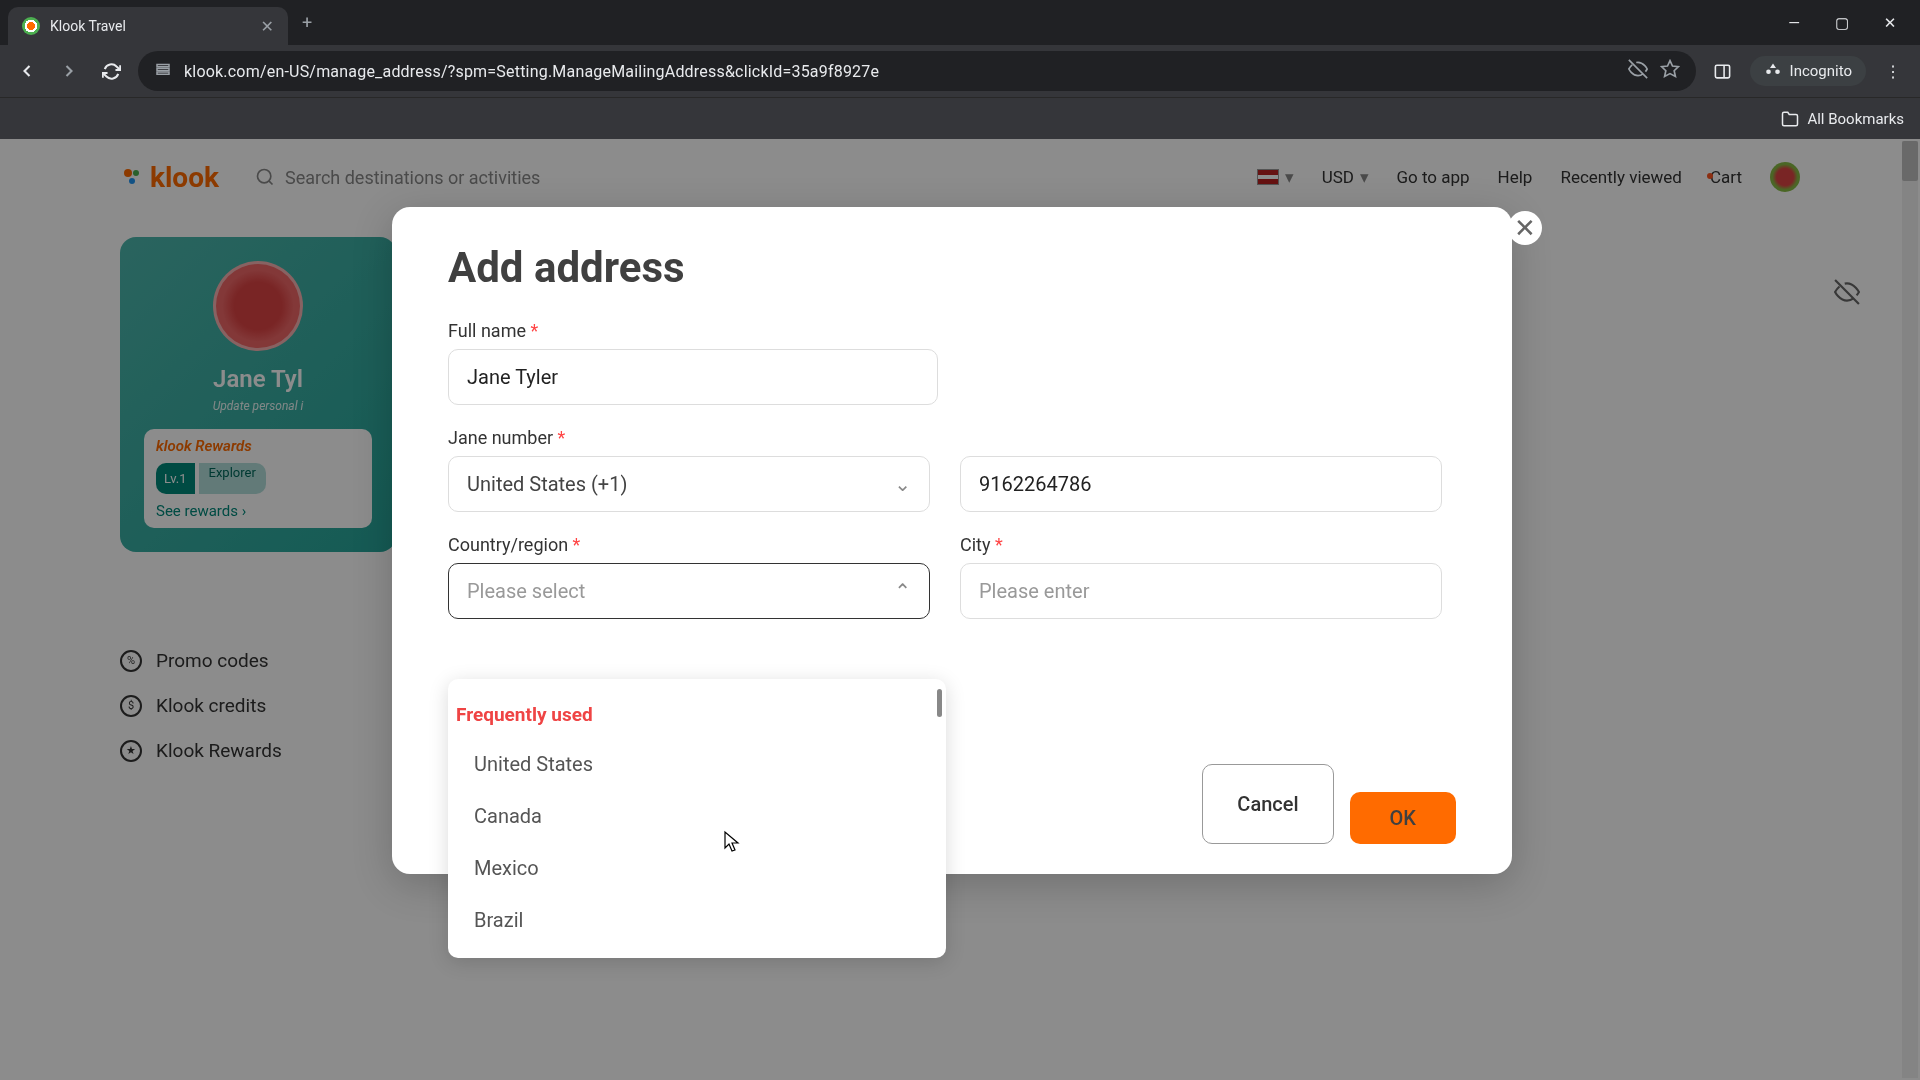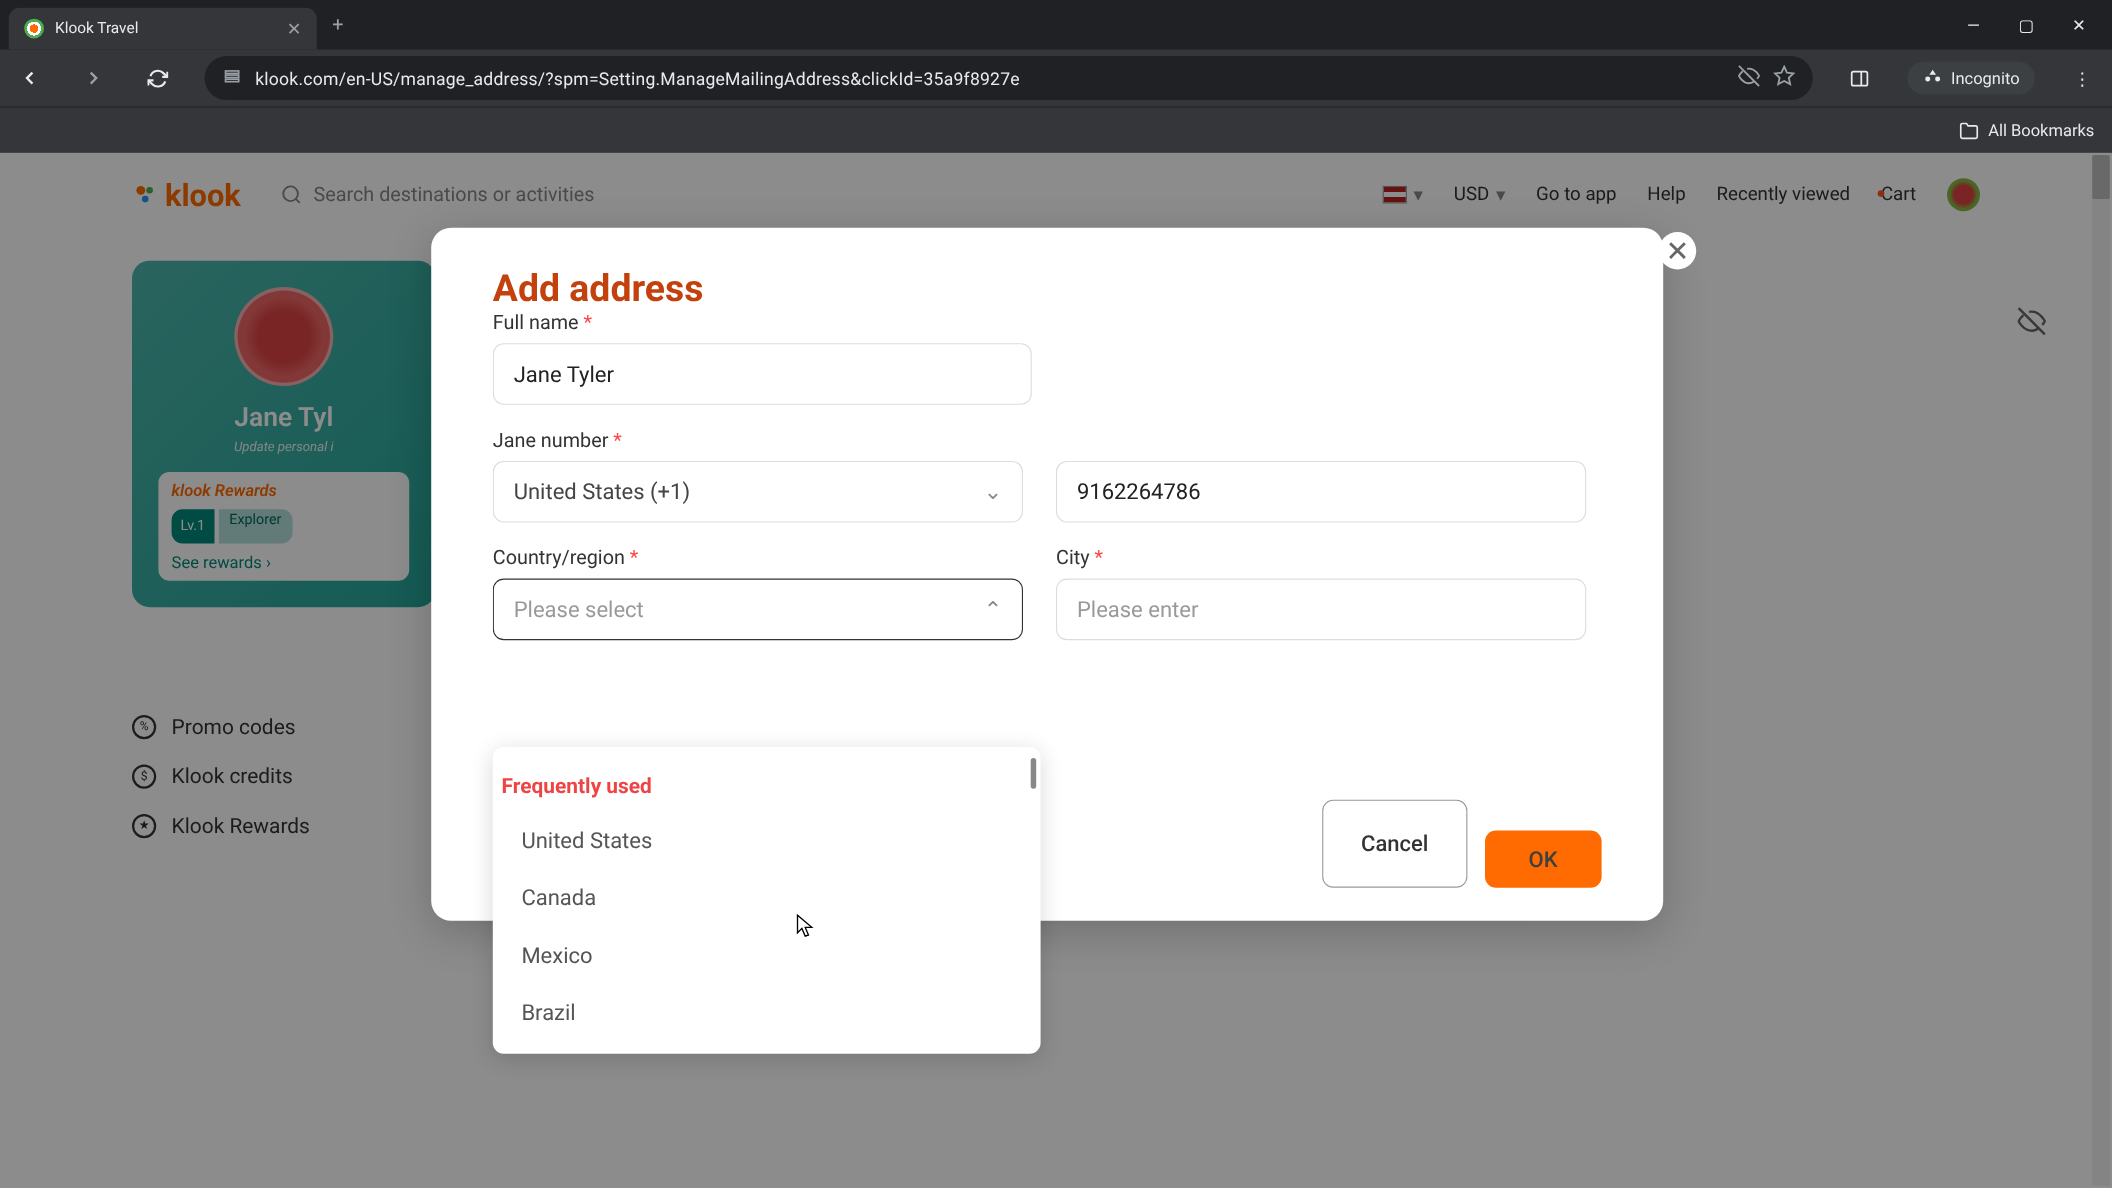--- a/index.html
+++ b/index.html
@@ -9,21 +9,21 @@
   .browser-top { height: 45px; background: #202124; display: flex; align-items: center; padding: 0 8px; }
   .tab-strip { display: flex; align-items: center; height: 100%; }
   .active-tab { background: #35363a; height: 38px; margin-top: 7px; border-radius: 10px 10px 0 0; display: flex; align-items: center; padding: 0 14px; width: 280px; color: #e8eaed; font-size: 14px; gap: 10px; }
   .favicon { width: 18px; height: 18px; border-radius: 50%; background: radial-gradient(circle, #ff6b00 30%, #fff 30%, #fff 50%, #4caf50 50%); }
   .tab-title { flex: 1; }
   .tab-close { color: #9aa0a6; cursor: pointer; font-size: 16px; }
   .new-tab { color: #9aa0a6; font-size: 18px; margin-left: 14px; cursor: pointer; }
   .window-controls { margin-left: auto; display: flex; gap: 28px; color: #e8eaed; font-size: 15px; padding-right: 12px; }
   .window-controls span { cursor: pointer; width: 20px; text-align: center; }
   
-  .browser-toolbar { height: 52px; background: #35363a; display: flex; align-items: center; padding: 0 12px; gap: 28px; }
+  .browser-toolbar { height: 52px; background: #35363a; display: flex; align-items: center; padding: 0 12px; gap: 12px; }
   .nav-btn { width: 30px; height: 30px; display: flex; align-items: center; justify-content: center; color: #9aa0a6; cursor: pointer; border-radius: 50%; }
   .nav-btn.active { color: #e8eaed; }
   .url-bar { flex: 1; background: #202124; border-radius: 22px; height: 40px; display: flex; align-items: center; padding: 0 16px; gap: 12px; color: #e8eaed; font-size: 16px; }
   .url-icon { color: #9aa0a6; }
   .url-text { flex: 1; color: #e8eaed; letter-spacing: 0.2px; }
   .toolbar-icon { width: 30px; height: 30px; display: flex; align-items: center; justify-content: center; color: #e8eaed; cursor: pointer; }
   .incognito-chip { display: flex; align-items: center; gap: 8px; background: #3c4043; padding: 6px 14px; border-radius: 20px; color: #e8eaed; font-size: 15px; }
   
   .bookmarks-bar { height: 42px; background: #35363a; border-top: 1px solid #282828; display: flex; align-items: center; justify-content: flex-end; padding: 0 16px; }
   .bookmarks-link { display: flex; align-items: center; gap: 8px; color: #e8eaed; font-size: 15px; cursor: pointer; }
@@ -62,21 +62,21 @@
   
   .hide-eye { position: absolute; right: 60px; top: 140px; color: #666; }
   
   
   .overlay { position: absolute; inset: 0; background: rgba(0,0,0,0.45); }
   
   
   .modal-wrap { position: absolute; left: 392px; top: 68px; width: 1120px; }
   .modal { background: #fff; border-radius: 18px; padding: 36px 56px 30px; position: relative; box-shadow: 0 10px 40px rgba(0,0,0,0.2); }
   .modal-close { position: absolute; right: -30px; top: 4px; font-size: 26px; color: #666; cursor: pointer; background:#fff; width:34px; height:34px; border-radius:50%; display:flex; align-items:center; justify-content:center; }
-  .modal-title { font-size: 34px; font-weight: 700; color: #c2410c; }
+  .modal-title { font-size: 42px; font-weight: 700; color: #404040; margin-bottom: 28px; }
   
   .form-area { height: 420px; overflow-y: auto; padding-right: 14px; position: relative; }
   .form-area::-webkit-scrollbar { width: 10px; }
   .form-area::-webkit-scrollbar-thumb { background: #bbb; border-radius: 5px; }
   
   .form-label { font-size: 18px; color: #333; margin-bottom: 8px; display: block; }
   .req { color: #f44; }
   .field { width: 100%; height: 56px; border: 1px solid #ddd; border-radius: 10px; padding: 0 18px; font-size: 20px; color: #444; background: #fff; display: flex; align-items: center; }
   .field input { border: none; outline: none; font-size: 20px; width: 100%; background: transparent; color: #222; }
   .field input::placeholder { color: #999; }

